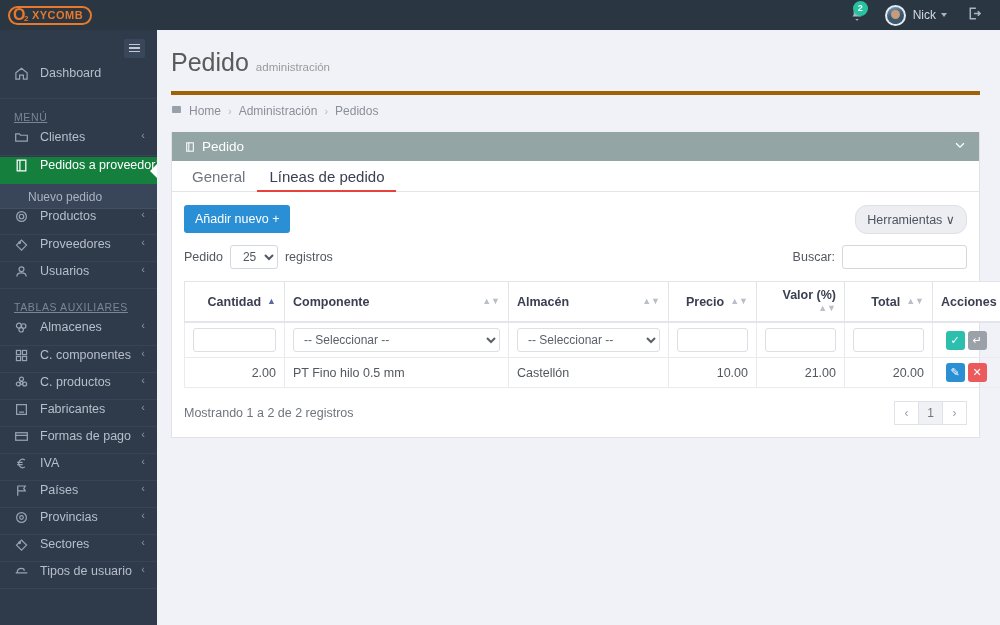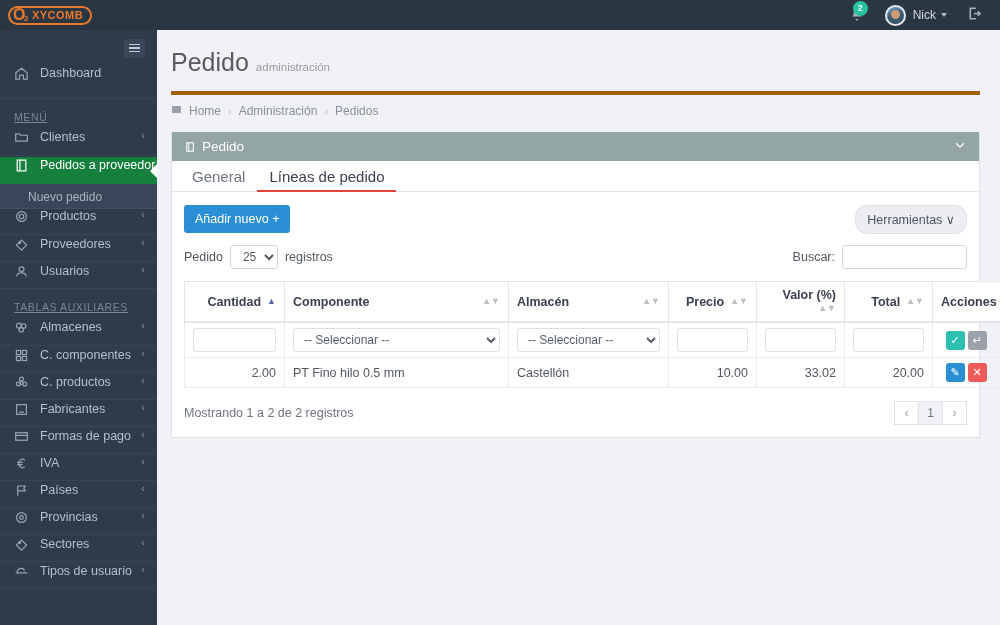--- a/index.html
+++ b/index.html
@@ -621,21 +621,21 @@
               </button><button class="mini-btn mb-undo">
                 <span>↵</span>
               </button>
             </td>
           </tr>
           <tr>
             <td class="th-r">2.00</td>
             <td class="th-l">PT Fino hilo 0.5 mm</td>
             <td class="th-l">Castellón</td>
             <td class="th-r">10.00</td>
-            <td class="th-r">33.02</td>
+            <td class="th-r">21.00</td>
             <td class="th-r">20.00</td>
             <td class="th-c">
               <button class="mini-btn mb-edit">
                 <span>✎</span>
               </button><button class="mini-btn mb-del">
                 <span>✕</span>
               </button>
             </td>
           </tr>
         </tbody>

